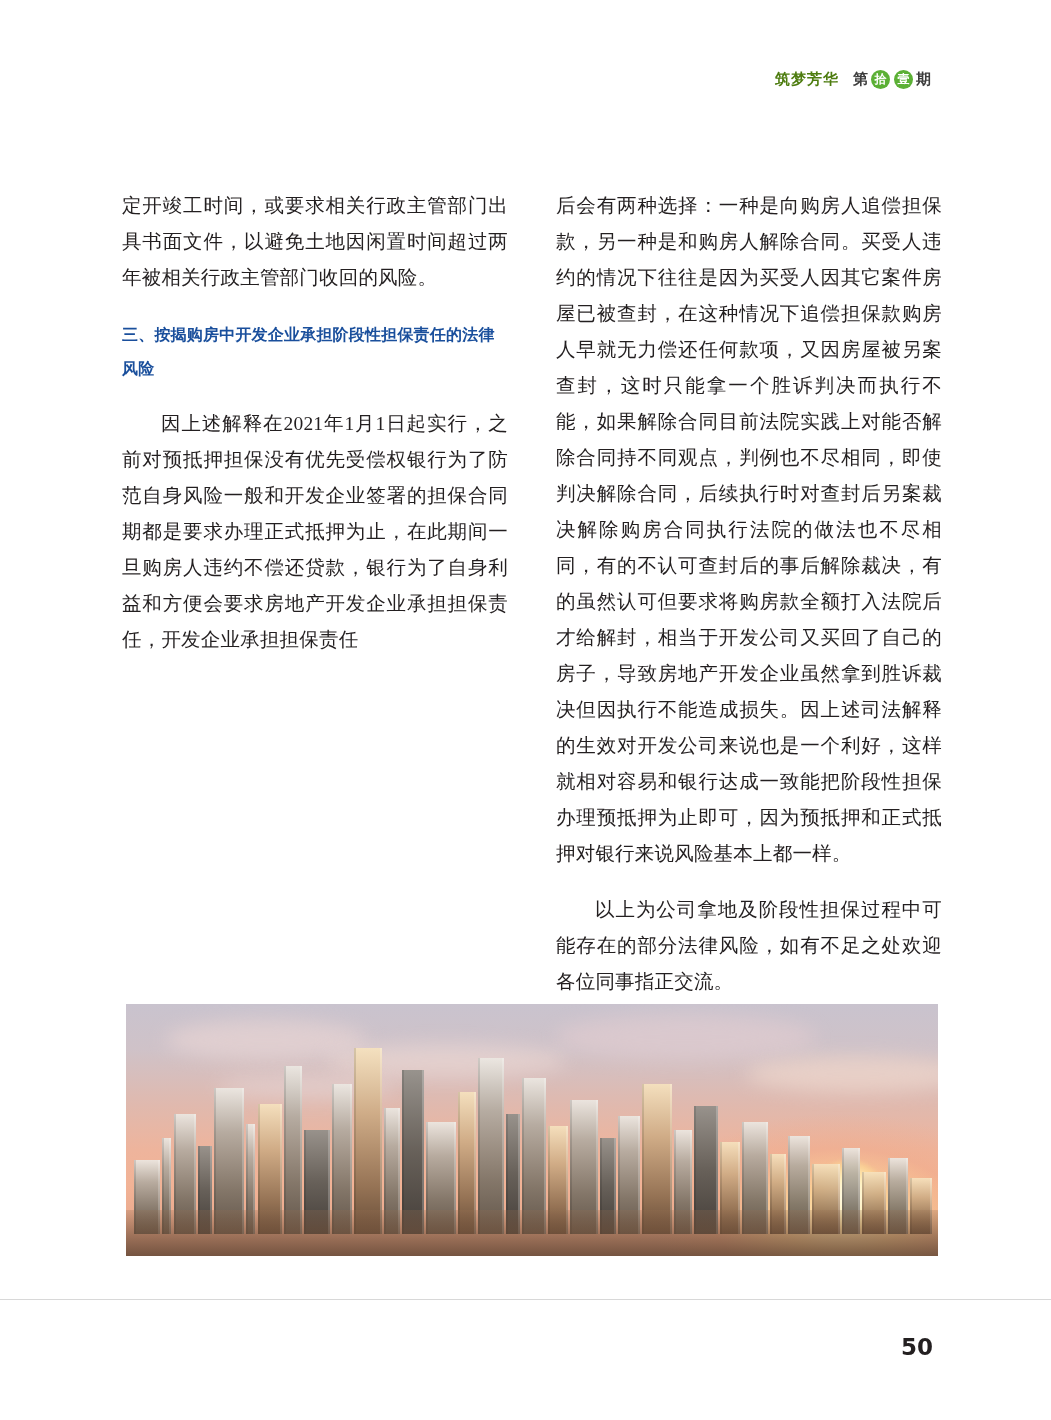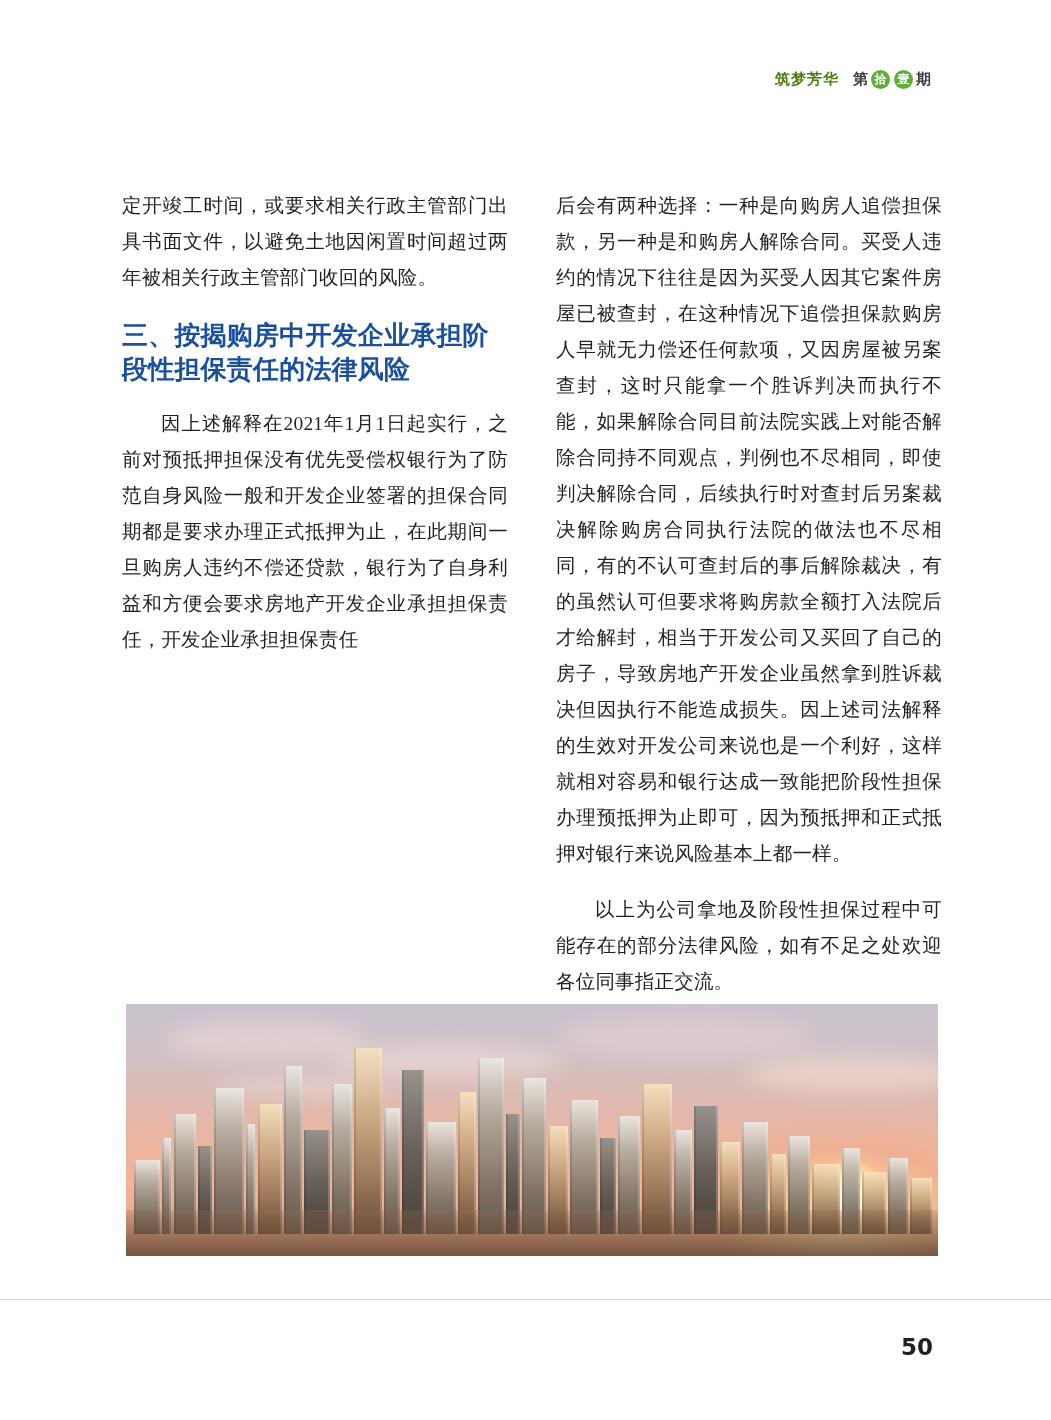--- a/index.html
+++ b/index.html
@@ -72,21 +72,21 @@
     color: #231f20;
     text-align: justify;
     text-justify: inter-ideograph;
     letter-spacing: 0.2px;
   }
   p.indent {
     text-indent: 2em;
   }
   h2.section-heading {
     font-family: "DejaVu Sans", "Liberation Sans", sans-serif;
-    font-size: 26px;
+    font-size: 16px;
     line-height: 34px;
     color: #1a4f9c;
     font-weight: bold;
     margin: 22px 0 10px 0;
     letter-spacing: 0.2px;
   }
   .gap-sm { height: 10px; }
 
   
   .figure {

